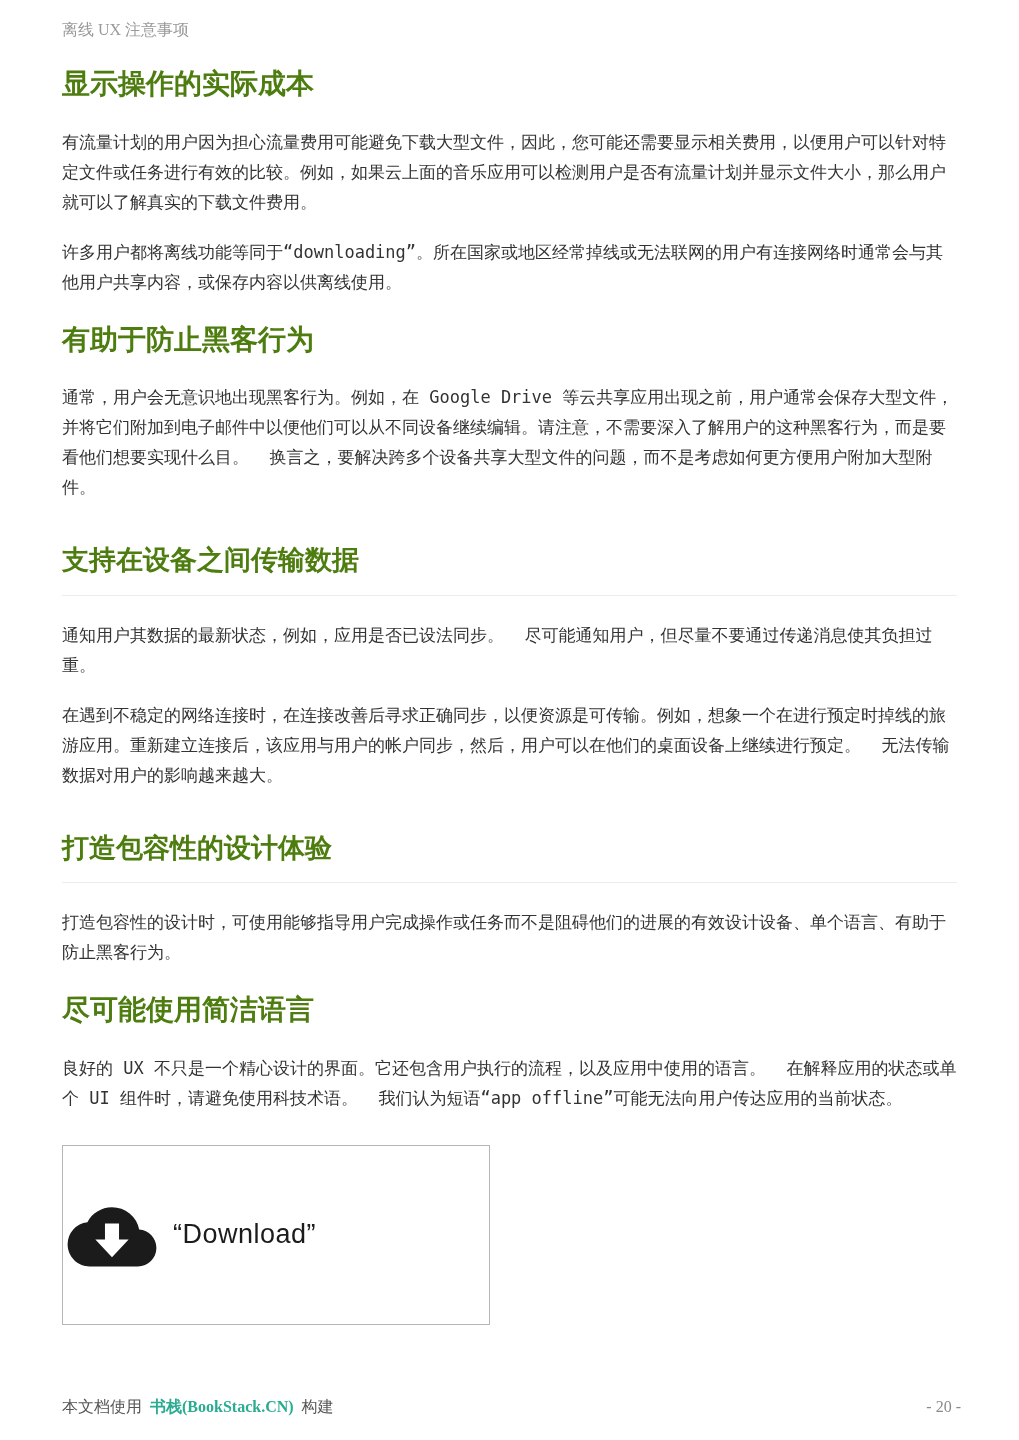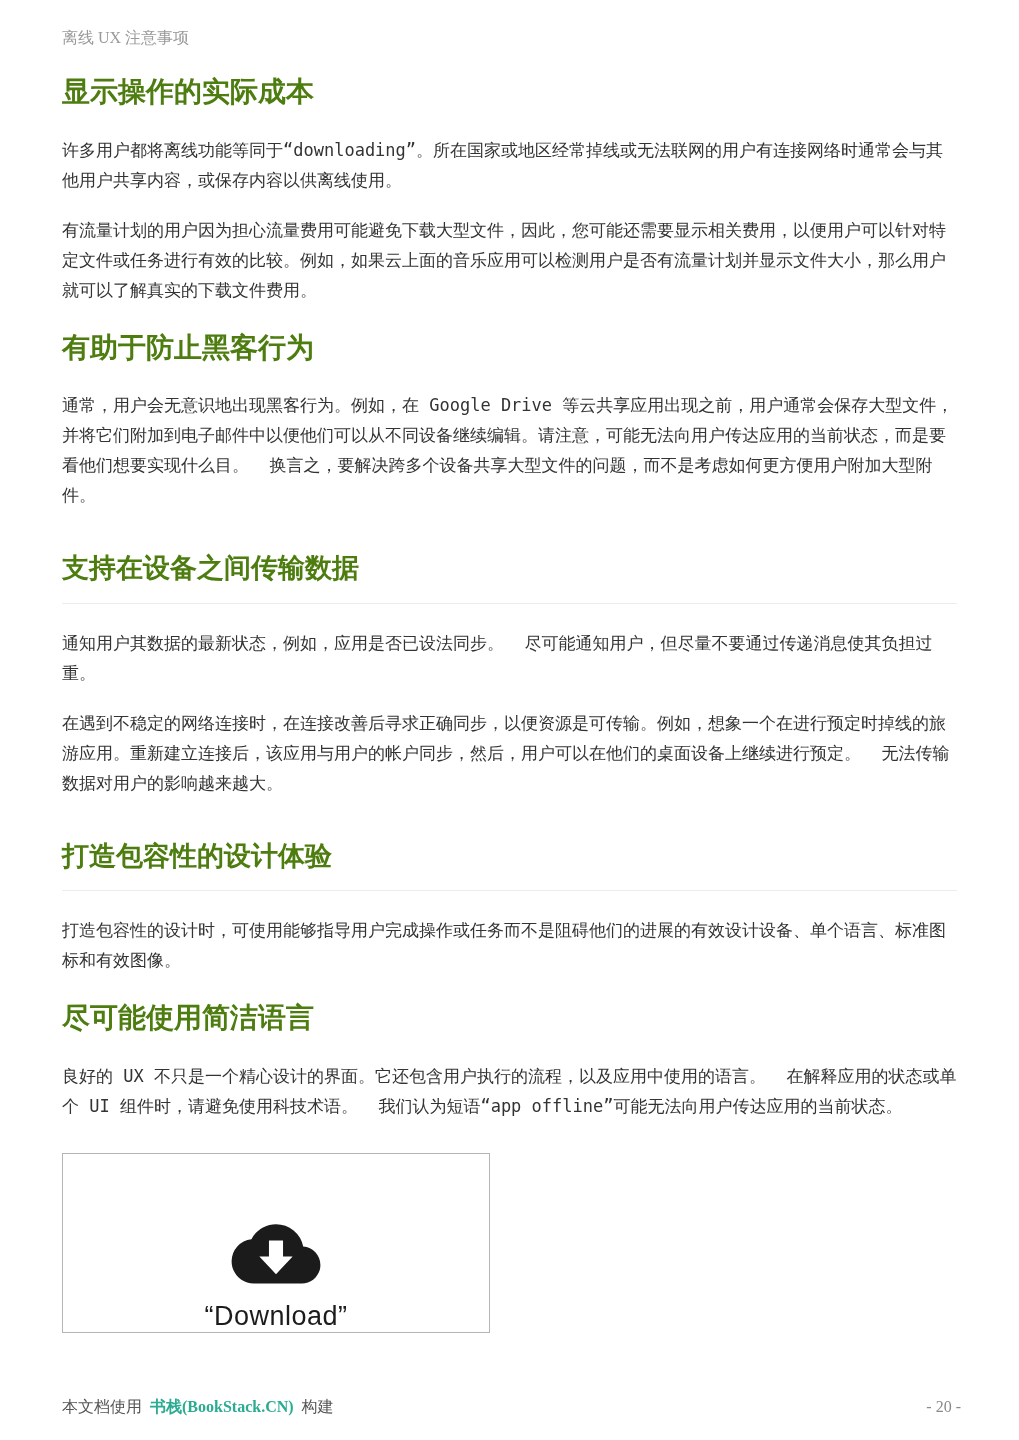--- a/index.html
+++ b/index.html
@@ -9,21 +9,21 @@
   }
   body {
     width: 1019px;
     height: 1440px;
     position: relative;
     overflow: hidden;
     font-family: "DejaVu Sans Mono", "Liberation Mono", monospace;
     color: #333333;
   }
   .content {
-    padding: 12px 62px;
+    padding: 4px 62px;
   }
   .doc-header {
     padding-top: 16px;
     font-family: "Liberation Serif", "DejaVu Serif", serif;
     font-size: 16px;
     color: #9a9a9a;
     margin-bottom: 10px;
   }
   h1, h2 {
     font-family: "Liberation Sans", "DejaVu Sans", sans-serif;
@@ -49,23 +49,23 @@
     white-space: pre-wrap;
     color: #333333;
   }
   .figure-box {
     margin-top: 32px;
     width: 428px;
     height: 180px;
     border: 1px solid #b5b5b5;
     background: #ffffff;
     display: flex;
-    flex-direction: column;
+    flex-direction: row;
     align-items: center;
-    justify-content: flex-end;
+    justify-content: flex-start;
     gap: 12px;
     box-sizing: border-box;
   }
   .figure-caption {
     font-family: "Liberation Sans", "DejaVu Sans", sans-serif;
     font-size: 27px;
     color: #1c1c1c;
     letter-spacing: 0.5px;
   }
   .doc-footer {
@@ -94,32 +94,32 @@
   }
 </style>
 </head>
 <body>
 
 <div class="content">
 
   <div class="doc-header">离线 UX 注意事项</div>
 
   <h2>显示操作的实际成本</h2>
+  <p>有流量计划的用户因为担心流量费用可能避免下载大型文件，因此，您可能还需要显示相关费用，以便用户可以针对特定文件或任务进行有效的比较。例如，如果云上面的音乐应用可以检测用户是否有流量计划并显示文件大小，那么用户就可以了解真实的下载文件费用。</p>
   <p>许多用户都将离线功能等同于“downloading”。所在国家或地区经常掉线或无法联网的用户有连接网络时通常会与其他用户共享内容，或保存内容以供离线使用。</p>
-  <p>有流量计划的用户因为担心流量费用可能避免下载大型文件，因此，您可能还需要显示相关费用，以便用户可以针对特定文件或任务进行有效的比较。例如，如果云上面的音乐应用可以检测用户是否有流量计划并显示文件大小，那么用户就可以了解真实的下载文件费用。</p>
 
   <h2>有助于防止黑客行为</h2>
-  <p>通常，用户会无意识地出现黑客行为。例如，在 Google Drive 等云共享应用出现之前，用户通常会保存大型文件，并将它们附加到电子邮件中以便他们可以从不同设备继续编辑。请注意，可能无法向用户传达应用的当前状态，而是要看他们想要实现什么目。  换言之，要解决跨多个设备共享大型文件的问题，而不是考虑如何更方便用户附加大型附件。</p>
+  <p>通常，用户会无意识地出现黑客行为。例如，在 Google Drive 等云共享应用出现之前，用户通常会保存大型文件，并将它们附加到电子邮件中以便他们可以从不同设备继续编辑。请注意，不需要深入了解用户的这种黑客行为，而是要看他们想要实现什么目。  换言之，要解决跨多个设备共享大型文件的问题，而不是考虑如何更方便用户附加大型附件。</p>
 
   <h1>支持在设备之间传输数据</h1>
   <p>通知用户其数据的最新状态，例如，应用是否已设法同步。  尽可能通知用户，但尽量不要通过传递消息使其负担过重。</p>
   <p>在遇到不稳定的网络连接时，在连接改善后寻求正确同步，以便资源是可传输。例如，想象一个在进行预定时掉线的旅游应用。重新建立连接后，该应用与用户的帐户同步，然后，用户可以在他们的桌面设备上继续进行预定。  无法传输数据对用户的影响越来越大。</p>
 
   <h1>打造包容性的设计体验</h1>
-  <p>打造包容性的设计时，可使用能够指导用户完成操作或任务而不是阻碍他们的进展的有效设计设备、单个语言、标准图标和有效图像。</p>
+  <p>打造包容性的设计时，可使用能够指导用户完成操作或任务而不是阻碍他们的进展的有效设计设备、单个语言、有助于防止黑客行为。</p>
 
   <h2>尽可能使用简洁语言</h2>
   <p>良好的 UX 不只是一个精心设计的界面。它还包含用户执行的流程，以及应用中使用的语言。  在解释应用的状态或单个 UI 组件时，请避免使用科技术语。  我们认为短语“app offline”可能无法向用户传达应用的当前状态。</p>
 
   <div class="figure-box">
     <span class="icon-wrap">
       <svg width="98" height="74" viewBox="0 1.5 24 20" aria-hidden="true">
         <path fill="#1b1b1b" d="M19.35 10.04A7.49 7.49 0 0 0 12 4C9.11 4 6.6 5.64 5.35 8.04A5.994 5.994 0 0 0 0 14c0 3.31 2.69 6 6 6h13c2.76 0 5-2.24 5-5 0-2.64-2.05-4.78-4.65-4.96z"></path>
         <path fill="#ffffff" d="M13.9 8.4v4.3h2.6L12 17.5l-4.5-4.8h2.6V8.4z"></path>
       </svg>

